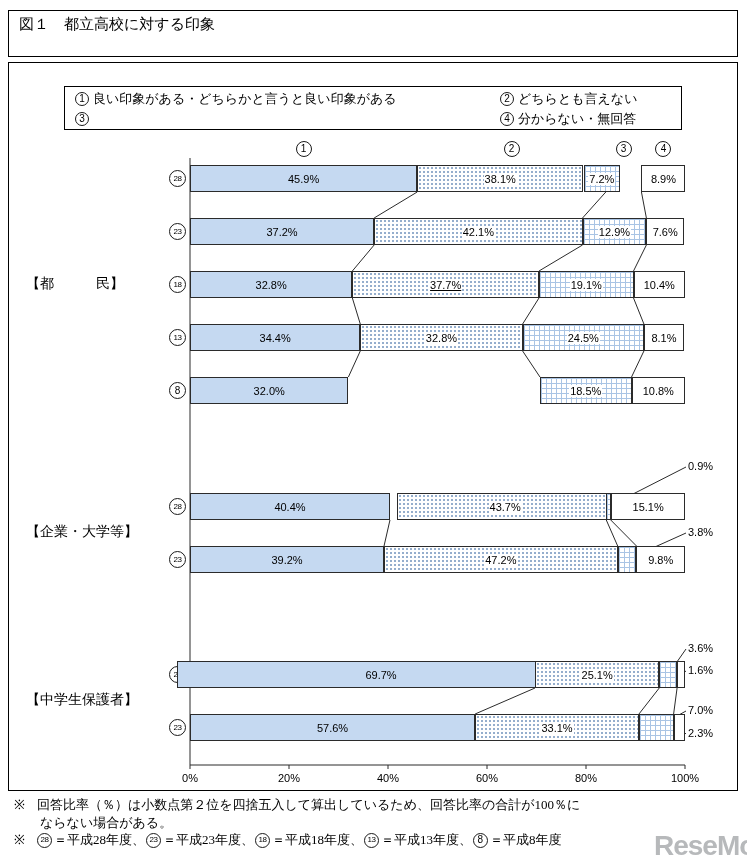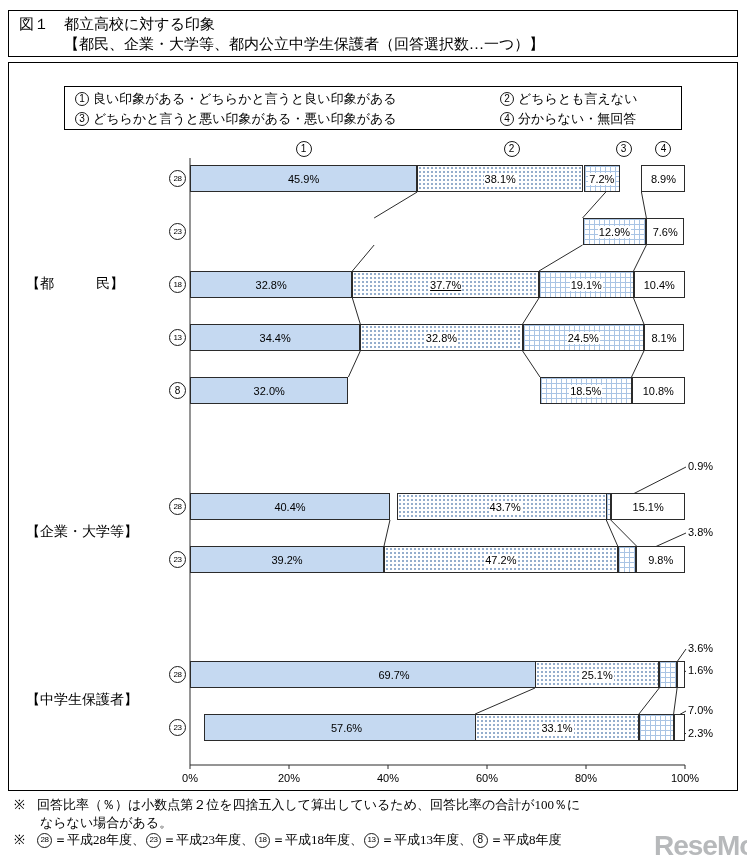--- a/index.html
+++ b/index.html
@@ -44,38 +44,36 @@
              font:bold 28px "Liberation Sans","DejaVu Sans",sans-serif;color:#b7b9bb;
              letter-spacing:-1px;}
 </style>
 </head>
 <body>
 
 <div id="page">
 
   <div id="title-box" class="box">
     <div id="title-line1">図１　都立高校に対する印象</div>
-    <div id="title-line2">【都民、企業・大学等、都内公立中学生保護者（回答選択数…一つ）】</div>
   </div>
 
   <div id="main-box" class="box"></div>
 
   <div id="legend-box" class="box">
     <div id="legend-grid">
         <div class="legend-item">
           <span class="circled one" style="height: 14px; width: 14px;">1</span>
           <span>良い印象がある・どちらかと言うと良い印象がある</span>
         </div>
         <div class="legend-item">
           <span class="circled one" style="height: 14px; width: 14px;">2</span>
           <span>どちらとも言えない</span>
         </div>
         <div class="legend-item">
           <span class="circled one" style="height: 14px; width: 14px;">3</span>
-          <span>どちらかと言うと悪い印象がある・悪い印象がある</span>
         </div>
         <div class="legend-item">
           <span class="circled one" style="height: 14px; width: 14px;">4</span>
           <span>分からない・無回答</span>
         </div>
       </div>
   </div>
 
   <svg id="overlay">
       <line x1="417.205" y1="192" x2="374.14" y2="218" stroke="#2b2b2b" stroke-width="1"></line>
@@ -158,20 +156,26 @@
     <div class="seg seg1" style="left: 417.205px; top: 165px; width: 166px; height: 27px;">
       <span class="seglabel">38.1%</span>
     </div>
     <div class="seg seg2" style="left: 584px; top: 165px; width: 35.64px; height: 27px;">
       <span class="seglabel">7.2%</span>
     </div>
     <div class="seg seg3" style="left: 641.44px; top: 165px; width: 44.055px; height: 27px;">
       <span class="seglabel">8.9%</span>
     </div>
     <span class="circled two" style="height: 17px; width: 17px; position: absolute; left: 169px; top: 223px;">23</span>
+    <div class="seg seg0" style="left: 190px; top: 218px; width: 184.14px; height: 27px;">
+      <span class="seglabel">37.2%</span>
+    </div>
+    <div class="seg seg1" style="left: 374.14px; top: 218px; width: 208.395px; height: 27px;">
+      <span class="seglabel">42.1%</span>
+    </div>
     <div class="seg seg2" style="left: 582.535px; top: 218px; width: 63.855px; height: 27px;">
       <span class="seglabel">12.9%</span>
     </div>
     <div class="seg seg3" style="left: 646.39px; top: 218px; width: 37.62px; height: 27px;">
       <span class="seglabel">7.6%</span>
     </div>
     <span class="circled two" style="height: 17px; width: 17px; position: absolute; left: 169px; top: 276px;">18</span>
     <div class="seg seg0" style="left: 190px; top: 271px; width: 162.36px; height: 27px;">
       <span class="seglabel">32.8%</span>
     </div>
@@ -225,30 +229,30 @@
     </div>
     <div class="seg seg1" style="left: 384.04px; top: 546px; width: 233.64px; height: 27px;">
       <span class="seglabel">47.2%</span>
     </div>
     <div class="seg seg2" style="left: 617.68px; top: 546px; width: 18.81px; height: 27px;"></div>
     <div class="seg seg3" style="left: 636.49px; top: 546px; width: 48.51px; height: 27px;">
       <span class="seglabel">9.8%</span>
     </div>
     <div class="group-label" style="left: 26px; top: 691px;">【中学生保護者】</div>
     <span class="circled two" style="height: 17px; width: 17px; position: absolute; left: 169px; top: 666px;">28</span>
-    <div class="seg seg0" style="left: 190px; top: 661px; width: 408px; height: 27px;">
+    <div class="seg seg0" style="left: 177px; top: 661px; width: 408px; height: 27px;">
       <span class="seglabel">69.7%</span>
     </div>
     <div class="seg seg1" style="left: 535.015px; top: 661px; width: 124.245px; height: 27px;">
       <span class="seglabel">25.1%</span>
     </div>
     <div class="seg seg2" style="left: 659.26px; top: 661px; width: 17.82px; height: 27px;"></div>
     <div class="seg seg3" style="left: 677.08px; top: 661px; width: 7.92px; height: 27px;"></div>
     <span class="circled two" style="height: 17px; width: 17px; position: absolute; left: 169px; top: 719px;">23</span>
-    <div class="seg seg0" style="left: 204px; top: 714px; width: 285.12px; height: 27px;">
+    <div class="seg seg0" style="left: 190px; top: 714px; width: 285.12px; height: 27px;">
       <span class="seglabel">57.6%</span>
     </div>
     <div class="seg seg1" style="left: 475.12px; top: 714px; width: 163.845px; height: 27px;">
       <span class="seglabel">33.1%</span>
     </div>
     <div class="seg seg2" style="left: 638.965px; top: 714px; width: 34.65px; height: 27px;"></div>
     <div class="seg seg3" style="left: 673.615px; top: 714px; width: 11.385px; height: 27px;"></div>
     <div class="tick-label" style="left: 170px; top: 772px;">0%</div>
     <div class="tick-label" style="left: 269px; top: 772px;">20%</div>
     <div class="tick-label" style="left: 368px; top: 772px;">40%</div>

